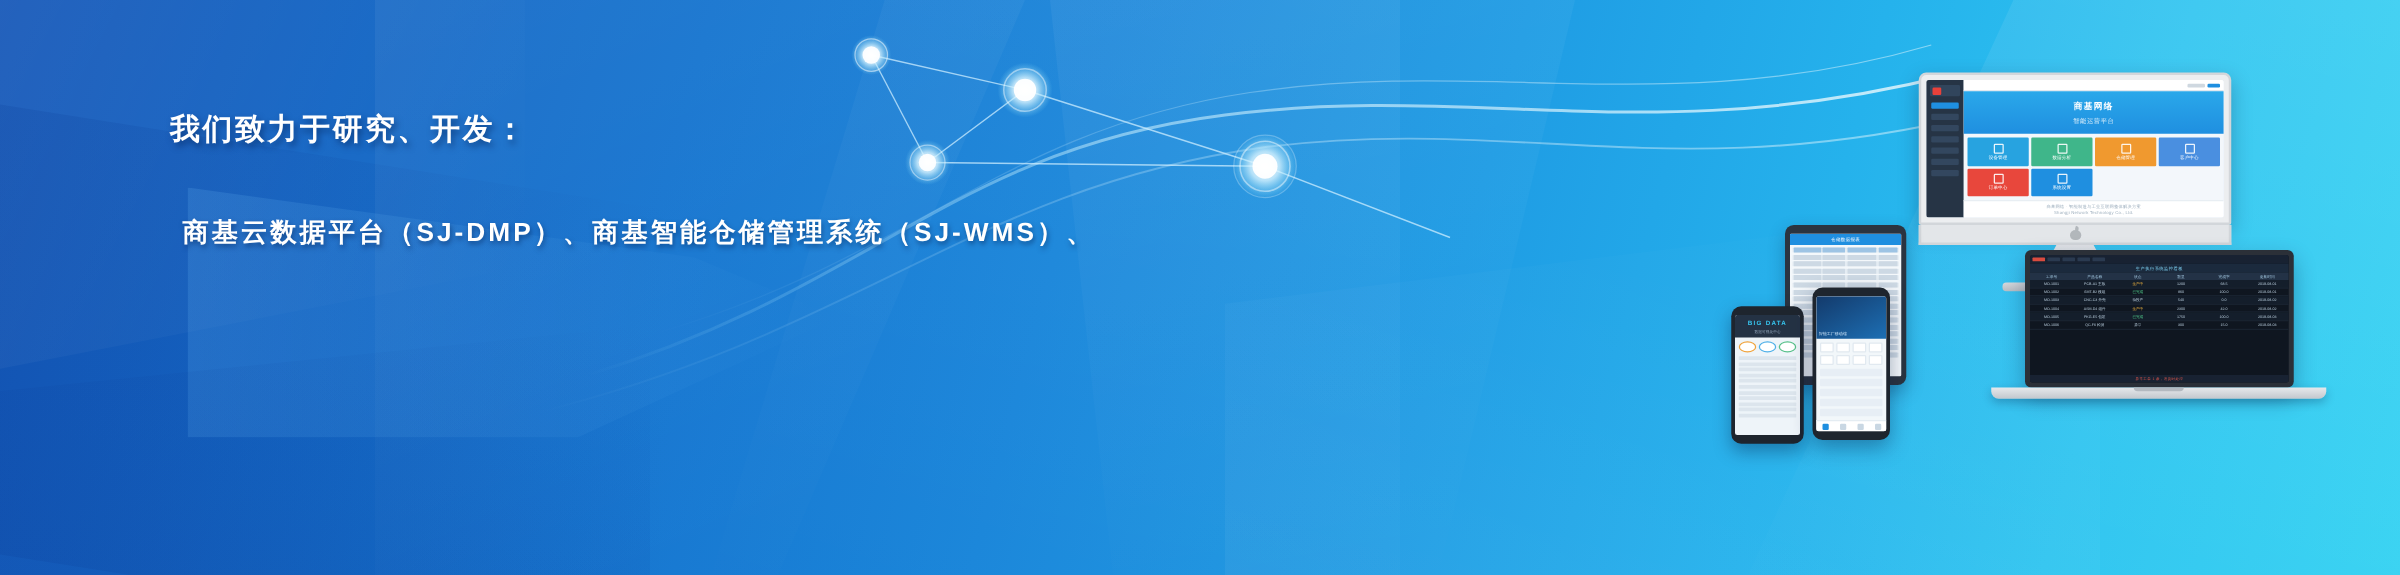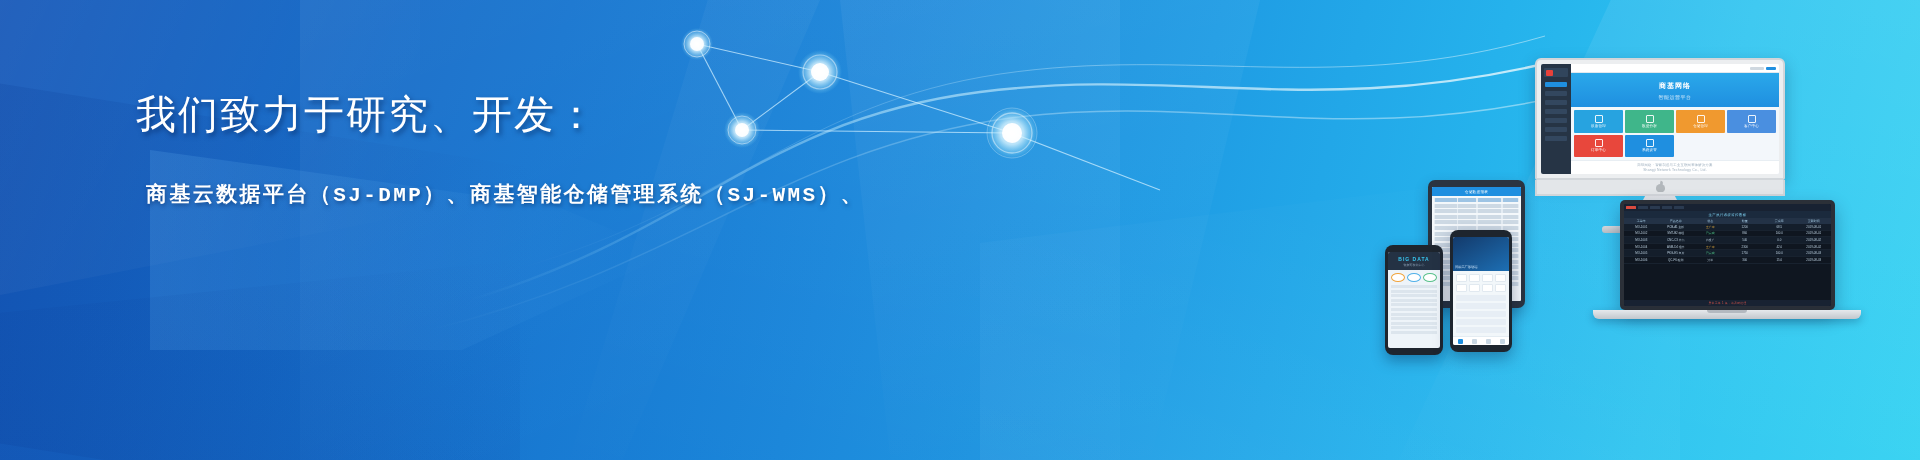--- a/index.html
+++ b/index.html
@@ -50,27 +50,27 @@
         background:linear-gradient(170deg,rgba(255,255,255,.05),rgba(255,255,255,0));
         clip-path:polygon(0 0,100% 0,74% 100%,12% 100%); }
 
   
   .wave { position:absolute; inset:0; pointer-events:none; }
 
   
   .copy { position:absolute; left:136px; top:88px; z-index:8; }
 
   .headline {
-    font-size:40px; font-weight:400; color:#ffffff;
+    font-size:24px; font-weight:700; color:#ffffff;
     letter-spacing:2px; line-height:1.3;
     text-shadow:2px 3px 5px rgba(0,30,80,.55);
     white-space:nowrap;
   }
 
-  .lines { margin-top:36px;font-family:Liberation Mono, monospace; }
+  .lines { margin-top:48px; }
   .line {
     font-size:21px; font-weight:700; color:#ffffff;
     letter-spacing:1.2px; line-height:1.95;
     text-shadow:1px 2px 4px rgba(0,30,80,.5);
     white-space:nowrap;
   }
   .line.l1 { letter-spacing:2.4px; padding-left:10px; }
   .line.l2 { letter-spacing:0.6px; }
 
   

